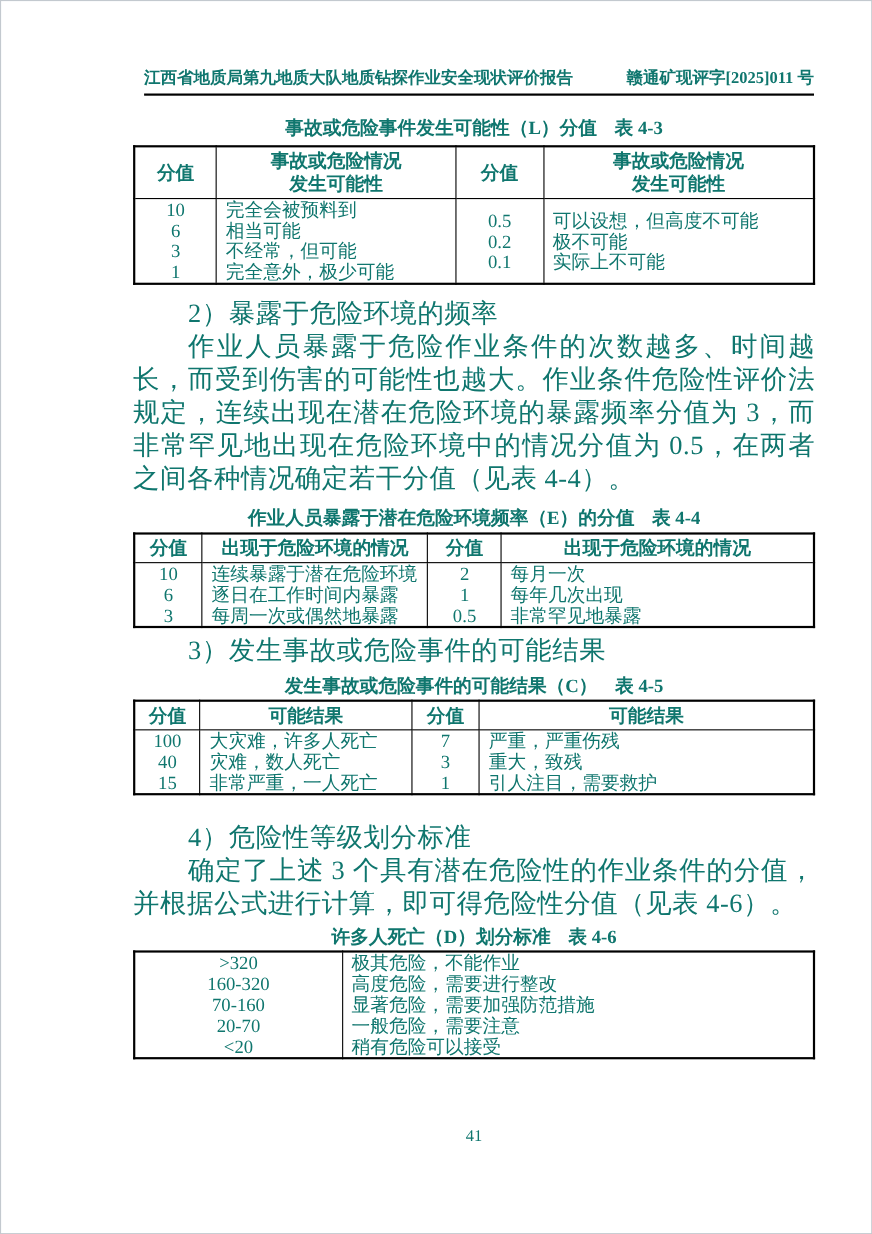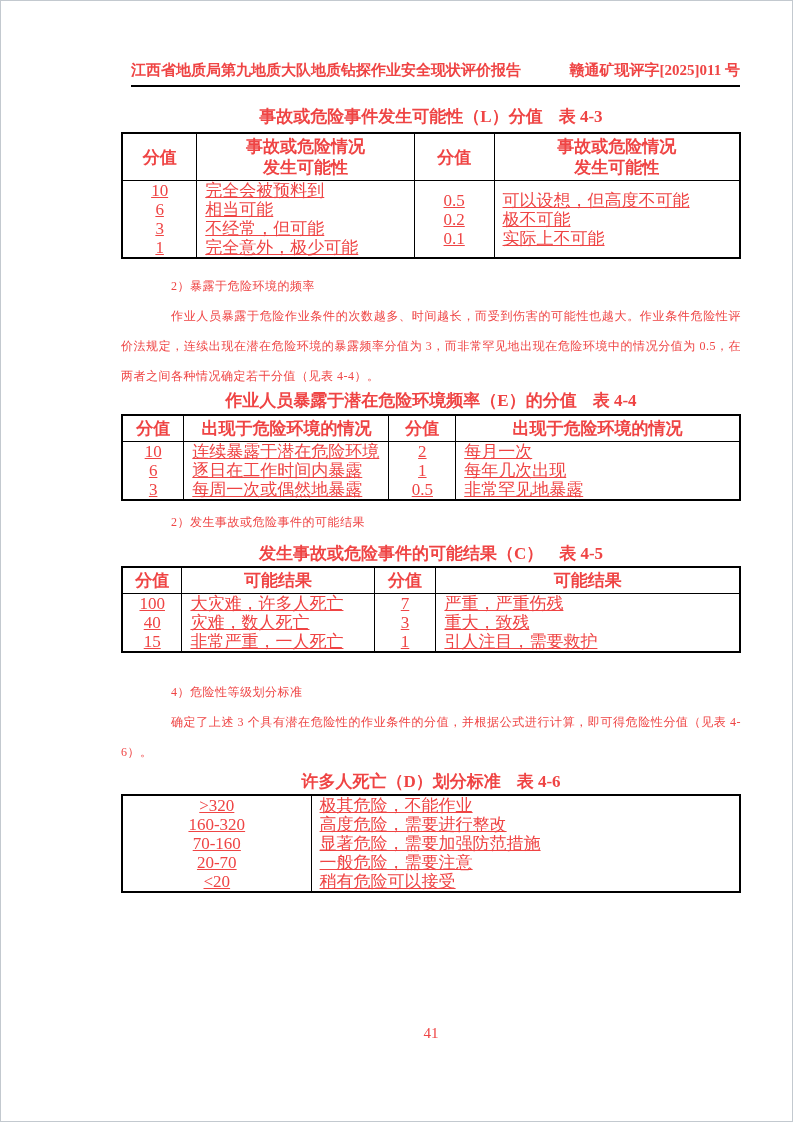--- a/index.html
+++ b/index.html
@@ -4,21 +4,21 @@
 <style>
   * { margin:0; padding:0; box-sizing:border-box; }
   html,body { background:#e9e9e9; }
   .page {
     position:relative;
     width:793px; height:1122px;
     margin:0 auto;
     background:#ffffff;
     border:1px solid #c3c9cf;
     font-family:"Liberation Serif","DejaVu Serif",serif;
-    color:#ef4444;
+    color:#0f766e;
     overflow:hidden;
   }
   
   .header {
     position:absolute; left:130px; right:52px; top:60px;
     display:flex; justify-content:space-between; align-items:flex-end;
     border-bottom:2px solid #000;
     padding-bottom:5px;
     font-size:15px; font-weight:bold;
     white-space:nowrap;
@@ -35,35 +35,35 @@
     font-size:17px; border:2px solid #000;padding-left:12px;
   }
   table.dtable th {
     border:1px solid #000; font-weight:bold; text-align:center;
     line-height:21px; padding:2px 2px; white-space:pre-line;
   }
   table.dtable td {
     border:1px solid #000; vertical-align:middle; padding:0;
   }
   td.score { text-align:center; }
-  td.score div, td.desc div { line-height:19px;text-decoration:underline; }
+  td.score div, td.desc div { line-height:19px; }
   td.desc { text-align:left; }
   td.desc div { padding-left:8px; }
   table.t46 td div { line-height:19px; }
   
   .para {
-    font-size:12px; line-height:30px; text-align:justify;
+    font-size:24px; line-height:30px; text-align:justify;
     text-indent:50px; letter-spacing:0.5px;
   }
   .heading { text-align:left; }
   
   .mt-title1 { margin-top:106px; }
   .mt-t43    { margin-top:5px;  }
   .mt-h2     { margin-top:12px; }
-  .mt-title2 { }
+  .mt-title2 { margin-top:10px; }
   .mt-t44    { margin-top:3px;  }
   .mt-h3     { margin-top:6px;  }
   .mt-title3 { margin-top:7px;  }
   .mt-t45    { margin-top:2px;  }
   .mt-h4     { margin-top:24px;  }
   .mt-title4 { margin-top:5px;  }
   .mt-t46    { margin-top:2px;  }
   
   .page-number {
     position:absolute; left:120px; width:620px; top:1024px;
@@ -168,21 +168,21 @@
         </td>
         <td class="desc">
           <div>每月一次</div>
           <div>每年几次出现</div>
           <div>非常罕见地暴露</div>
         </td>
       </tr>
     </tbody>
       </table>
 
-    <div class="para heading mt-h3">2）发生事故或危险事件的可能结果</div>
+    <div class="para heading mt-h3">3）发生事故或危险事件的可能结果</div>
 
     <div class="tbl-title mt-title3">
       <span>发生事故或危险事件的可能结果（C）</span><span class="tag">表 4-5</span>
     </div>
 
     <table class="dtable mt-t45">
       <colgroup>
           <col style="width:9.7%">
           <col style="width:31.1%">
           <col style="width:10%">

